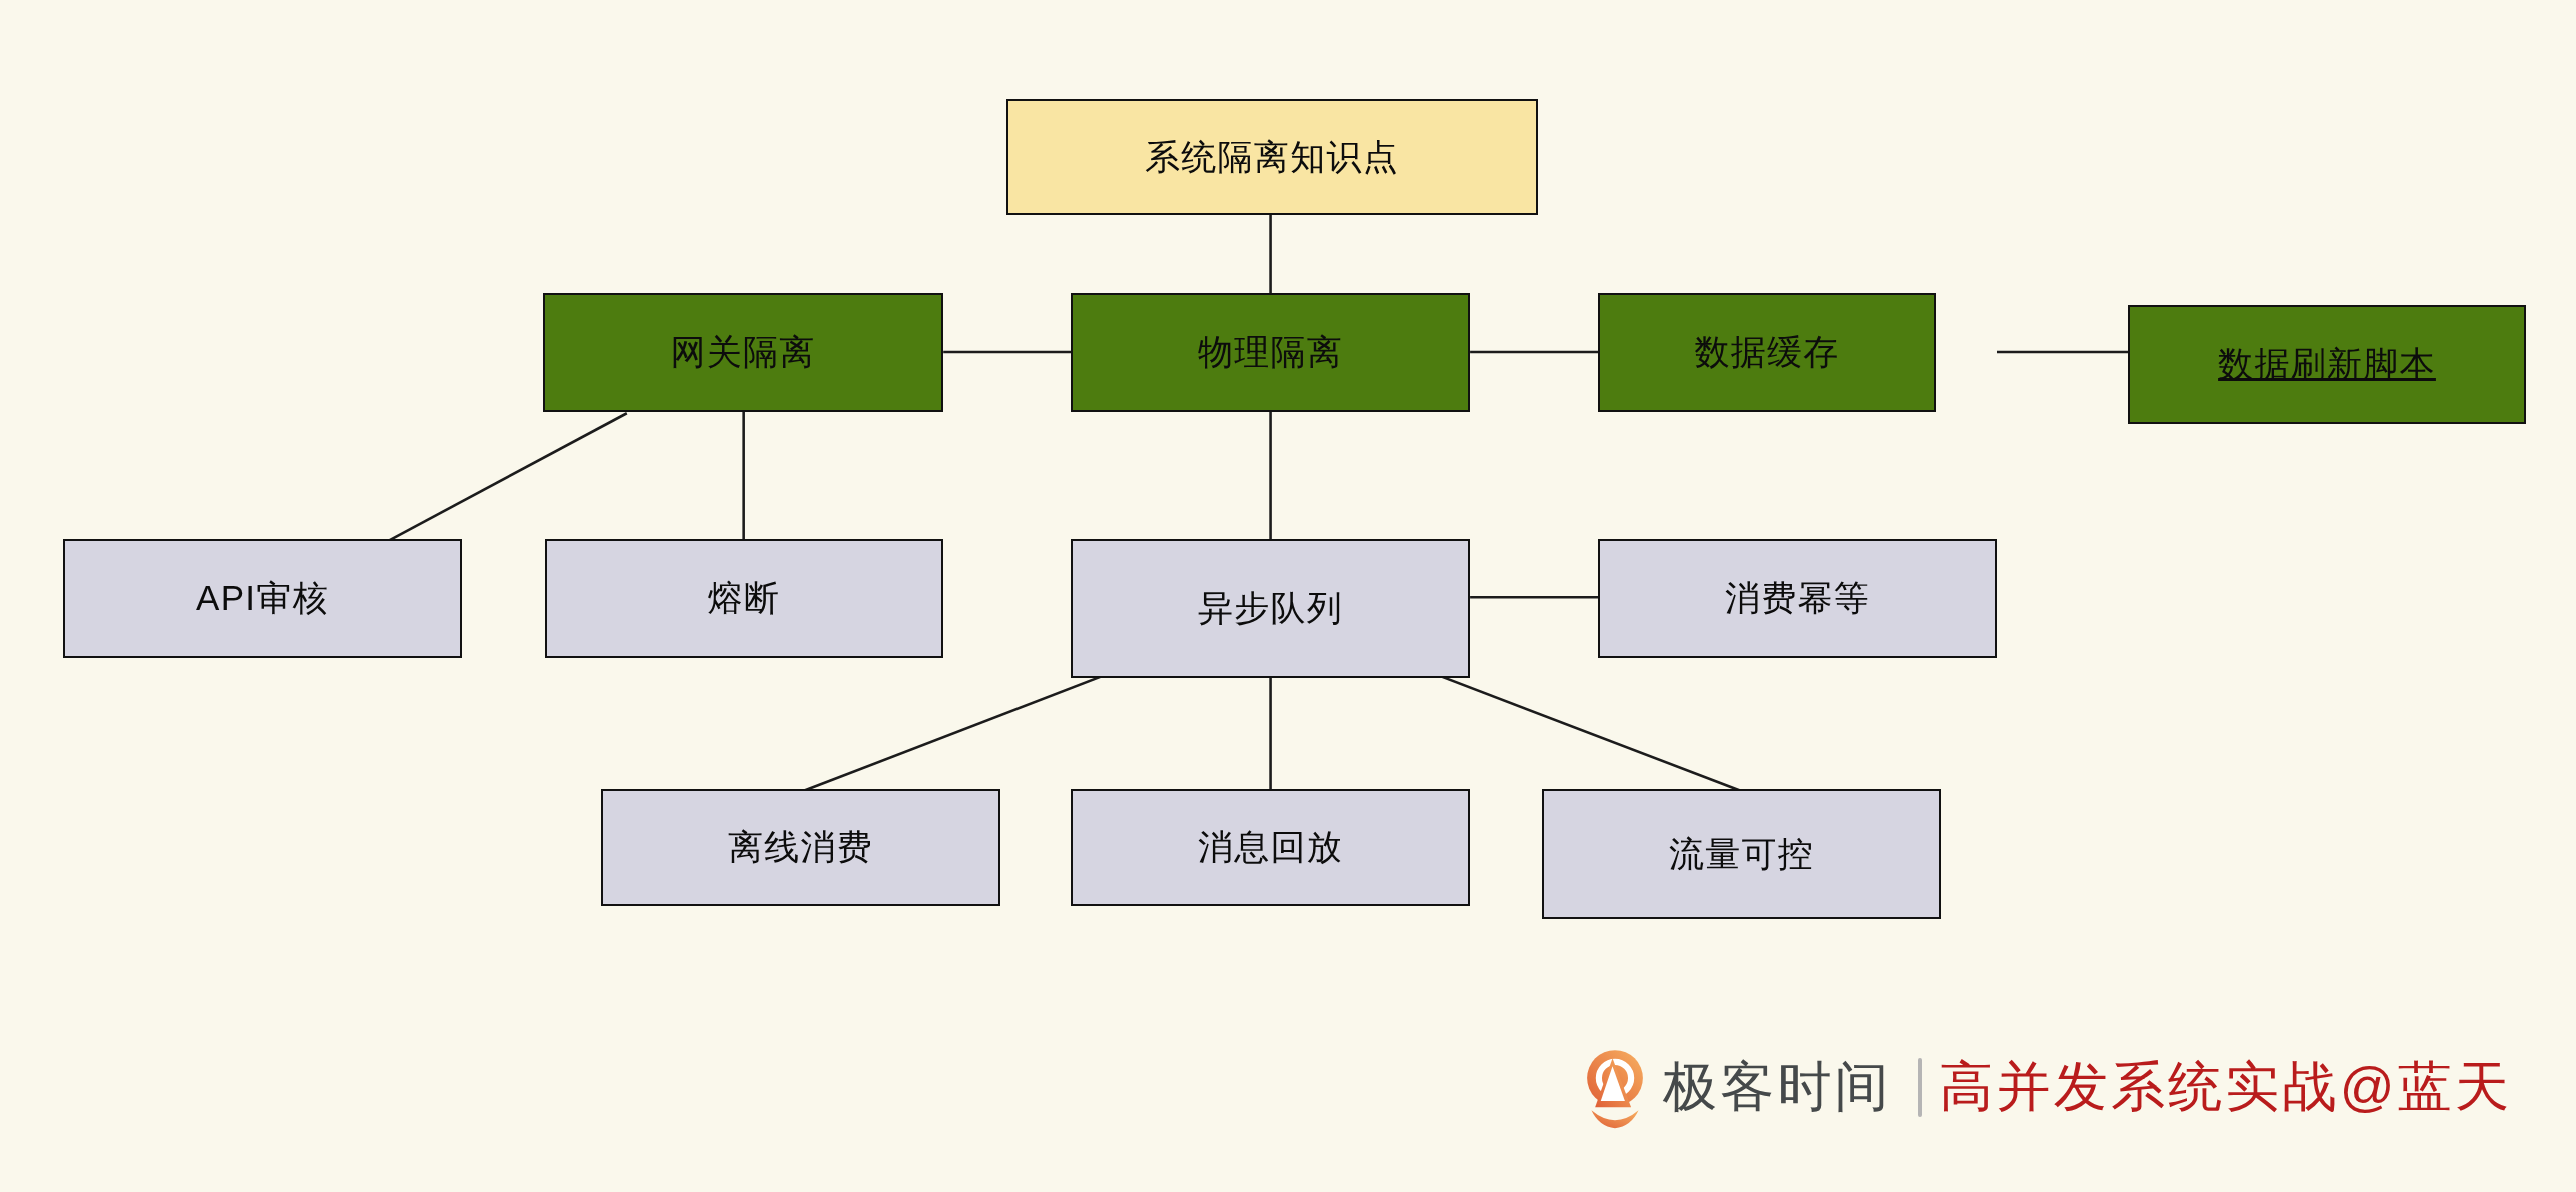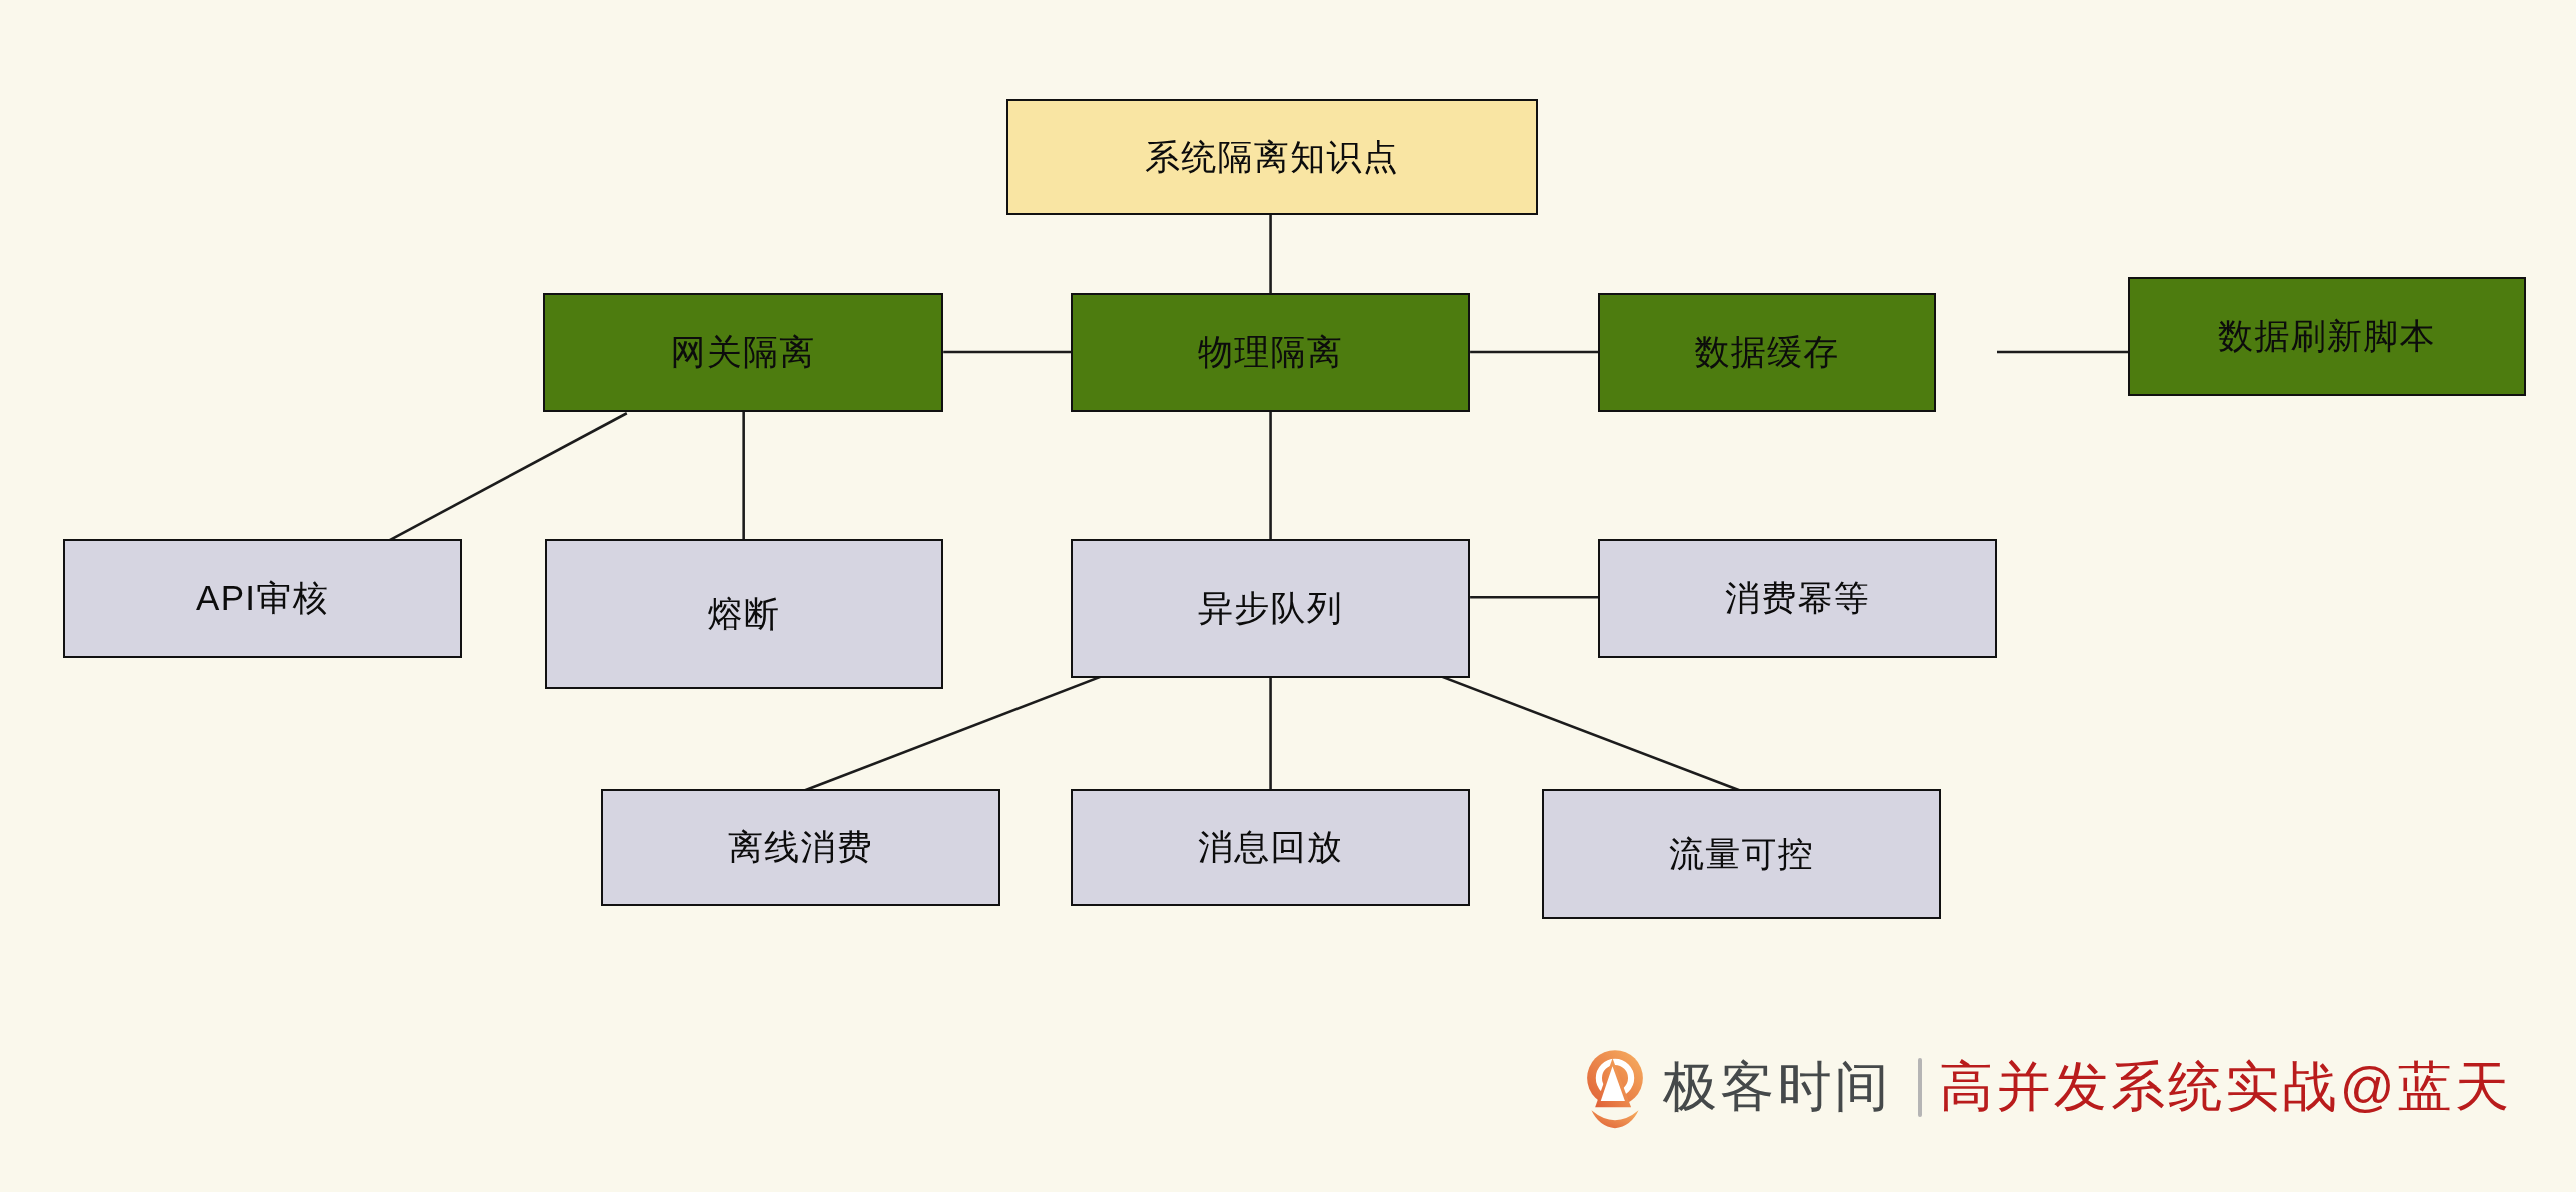--- a/index.html
+++ b/index.html
@@ -42,23 +42,23 @@
     text-align: center;
   }
   .node.root   { background: #f9e5a3; }
   .node.branch { background: #4d7c0f; }
   .node.leaf   { background: #d6d5e1; }
 
   #n-root    { left: 1006px; top: 99px;  width: 532px; height: 116px; }
   #n-gateway { left: 543px;  top: 293px;  width: 400px; height: 119px; }
   #n-physical{ left: 1071px; top: 293px;  width: 399px; height: 119px; }
   #n-cache   { left: 1598px; top: 293px;  width: 338px; height: 119px; }
-  #n-refresh { left: 2128px; top: 277px;  width: 398px; height: 119px; }
+  #n-refresh { left: 2128px; top: 305px;  width: 398px; height: 119px; text-decoration: underline; }
   #n-api     { left: 63px;   top: 539px;  width: 399px; height: 119px; }
-  #n-fuse    { left: 545px;  top: 539px;  width: 398px; height: 150px; }
+  #n-fuse    { left: 545px;  top: 539px;  width: 398px; height: 119px; }
   #n-queue   { left: 1071px; top: 539px;  width: 399px; height: 139px; }
   #n-idem    { left: 1598px; top: 539px;  width: 399px; height: 119px; }
   #n-offline { left: 601px;  top: 789px; width: 399px; height: 117px; }
   #n-replay  { left: 1071px; top: 789px; width: 399px; height: 117px; }
   #n-flow    { left: 1542px; top: 789px; width: 399px; height: 130px; }
 
   .watermark {
     position: absolute;
     left: 1584px;
     top: 1039px;

